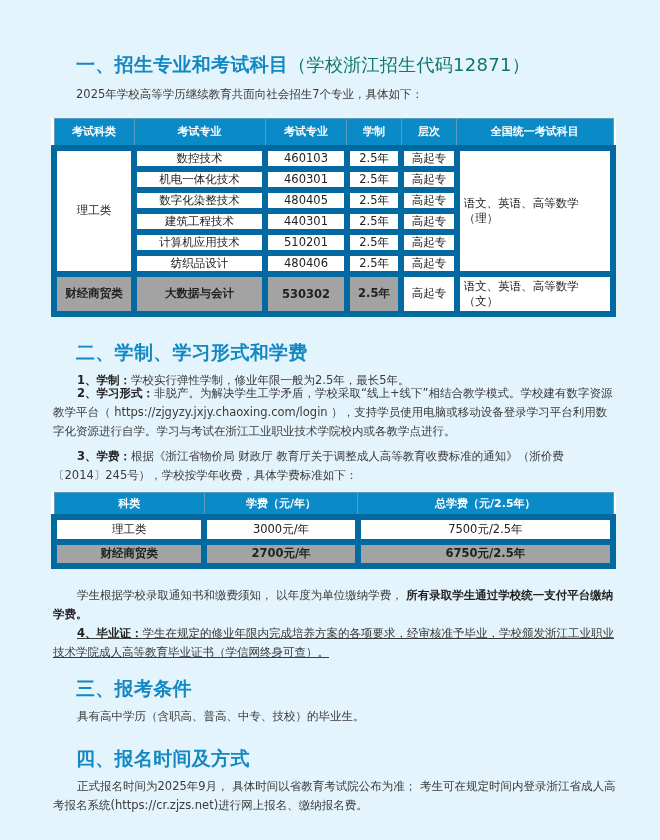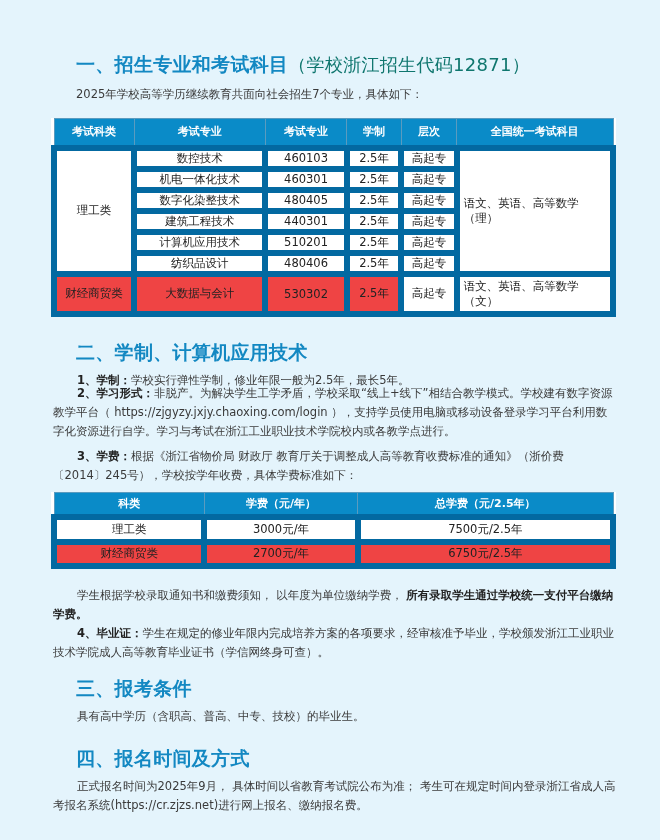--- a/index.html
+++ b/index.html
@@ -28,21 +28,21 @@
       font-size: 11.5px; color: #222; background: #fff;
     }
     th {
       background: #0a8bc8; color: #fff; font-weight: bold;
       border: 1px solid #5a9bbf; font-size: 11px;
       padding: 0;
     }
     td {
       border: 6px solid #0369a1; text-align: center; padding: 0;
     }
-    td.yellow { background: #ef4444; }
+    td.yellow { background: #a3a3a3; font-weight: bold; }
     td.left { text-align: left; padding-left: 4px; }
   </style>
 </head>
 <body>
 
 <div class="h1" style="top:52px;">
   <span>一、招生专业和考试科目</span><span class="sub">（学校浙江招生代码12871）</span>
 </div>
 <div class="para noindent" style="top:85px;">2025年学校高等学历继续教育共面向社会招生7个专业，具体如下：</div>
 
@@ -106,21 +106,21 @@
     <td class="yellow">财经商贸类</td>
     <td class="yellow">大数据与会计</td>
     <td class="yellow">530302</td>
     <td class="yellow">2.5年</td>
     <td>高起专</td>
     <td class="left">语文、英语、高等数学（文）</td>
   </tr>
 </tbody>
   </table>
 
-<div class="h1" style="top:340px;">二、学制、计算机应用技术</div>
+<div class="h1" style="top:340px;">二、学制、学习形式和学费</div>
 
 <div class="para" style="top:371px;">
   <b>1、学制：</b><span>学校实行弹性学制，修业年限一般为2.5年，最长5年。</span>
 </div>
 <div class="para" style="top:384px;">
   <b>2、学习形式：</b><span>非脱产。为解决学生工学矛盾，学校采取“线上+线下”相结合教学模式。学校建有数字资源教学平台（ https://zjgyzy.jxjy.chaoxing.com/login ），支持学员使用电脑或移动设备登录学习平台利用数字化资源进行自学。学习与考试在浙江工业职业技术学院校内或各教学点进行。</span>
 </div>
 <div class="para" style="top:447px;">
   <b>3、学费：</b><span>根据《浙江省物价局 财政厅 教育厅关于调整成人高等教育收费标准的通知》（浙价费〔2014〕245号），学校按学年收费，具体学费标准如下：</span>
 </div>
@@ -146,21 +146,21 @@
     <td class="yellow">财经商贸类</td>
     <td class="yellow">2700元/年</td>
     <td class="yellow">6750元/2.5年</td>
   </tr>
 </tbody>
   </table>
 
 <div class="para" style="top:586px;">
   <span>学生根据学校录取通知书和缴费须知， 以年度为单位缴纳学费，</span> <b>所有录取学生通过学校统一支付平台缴纳学费。</b>
 </div>
-<div class="para" style="top:624px;">
+<div class="para" style="top:624px;text-decoration:underline;">
   <b>4、毕业证：</b><span>学生在规定的修业年限内完成培养方案的各项要求，经审核准予毕业，学校颁发浙江工业职业技术学院成人高等教育毕业证书（学信网终身可查）。</span>
 </div>
 
 <div class="h1" style="top:676px;">三、报考条件</div>
 <div class="para" style="top:707px;">具有高中学历（含职高、普高、中专、技校）的毕业生。</div>
 
 <div class="h1" style="top:746px;">四、报名时间及方式</div>
 <div class="para" style="top:777px;">正式报名时间为2025年9月， 具体时间以省教育考试院公布为准； 考生可在规定时间内登录浙江省成人高考报名系统(https://cr.zjzs.net)进行网上报名、缴纳报名费。</div>
 
 </body></html>

